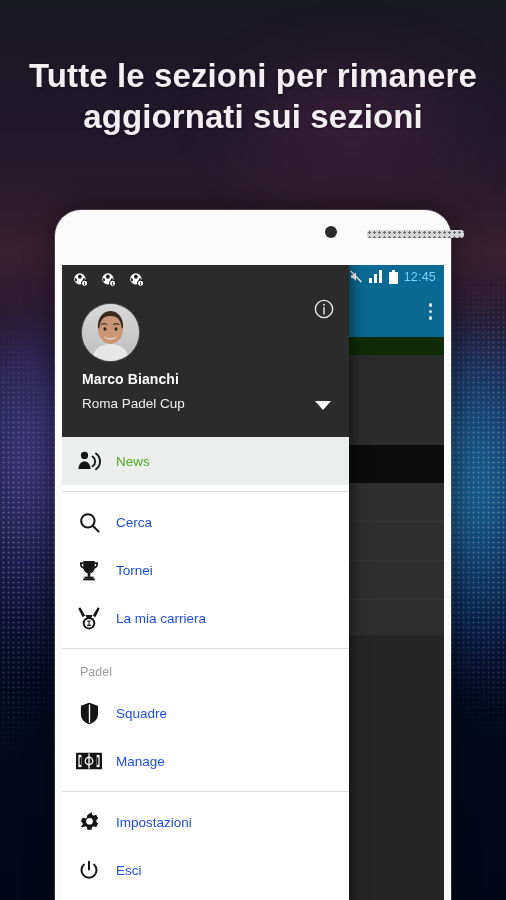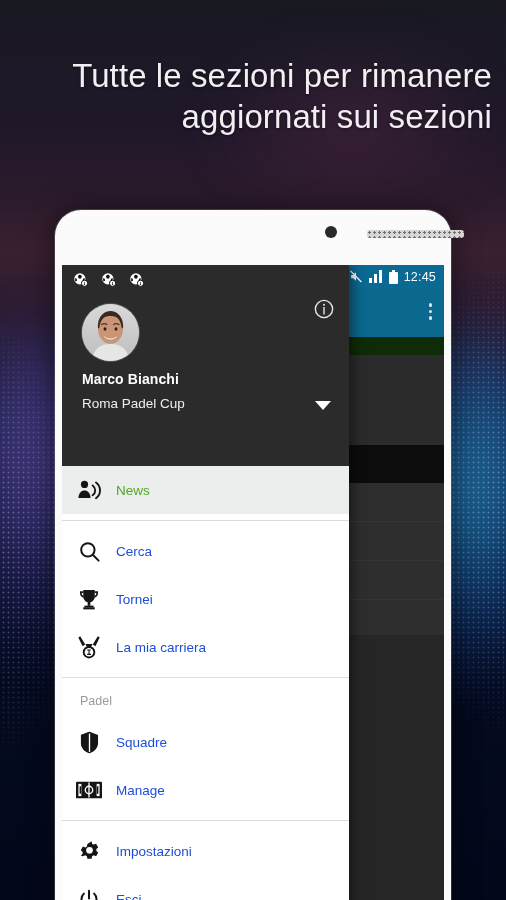--- a/index.html
+++ b/index.html
@@ -25,23 +25,23 @@
     mask-image:radial-gradient(ellipse 120px 290px at 28px 290px, #000 10%, rgba(0,0,0,.55) 48%, transparent 78%);}
   .mesh.right{right:-30px;
     -webkit-mask-image:radial-gradient(ellipse 130px 300px at 96px 250px, #000 8%, rgba(0,0,0,.6) 50%, transparent 80%);
     mask-image:radial-gradient(ellipse 130px 300px at 96px 250px, #000 8%, rgba(0,0,0,.6) 50%, transparent 80%);}
   .glow{position:absolute;border-radius:50%;filter:blur(26px);}
   .glow.purple{left:-60px;top:330px;width:190px;height:330px;background:radial-gradient(ellipse at 50% 40%,rgba(120,90,200,.55),rgba(70,50,150,.18) 55%,transparent 72%);}
   .glow.cyan{right:-70px;top:330px;width:210px;height:350px;background:radial-gradient(ellipse at 50% 45%,rgba(40,170,230,.62),rgba(20,90,190,.22) 55%,transparent 74%);}
   .glow.magenta{left:40%;top:40px;width:300px;height:170px;background:radial-gradient(ellipse at 50% 50%,rgba(120,50,90,.30),transparent 70%);}
 
   
-  .headline{position:absolute;left:0;right:0;top:56px;text-align:right;
-    color:#f2eef2;font-size:33px;line-height:1.24;font-weight:400;
-    letter-spacing:.1px;padding:0 14px;box-sizing:border-box;
+  .headline{position:absolute;left:0;right:0;top:56px;text-align:center;
+    color:#f2eef2;font-size:33px;line-height:1.24;font-weight:700;
+    letter-spacing:.1px;padding:0 20px;box-sizing:border-box;
     text-shadow:0 1px 3px rgba(0,0,0,.45);}
   .headline div{white-space:nowrap;}
 
   
   .phone{position:absolute;left:55px;top:210px;width:396px;height:700px;
     background:#fbfbfb;border-radius:26px 26px 0 0;
     box-shadow:0 0 28px rgba(0,0,0,.55), 0 0 0 1px rgba(255,255,255,.22);}
   .bezel-top{position:absolute;left:0;right:0;top:0;height:55px;}
   .dot{position:absolute;background:#2a2a2a;border-radius:50%;}
   .dot.d1{left:270px;top:16px;width:12px;height:12px;}
@@ -49,21 +49,21 @@
     background:#d6d6d6;border-radius:3px;
     background-image:radial-gradient(#6d6d6d 1px, transparent 1.3px);
     background-size:5px 5px;}
 
   .screen{position:absolute;left:7px;top:55px;right:7px;bottom:0;overflow:hidden;background:#000;}
 
   
   .app{position:absolute;inset:0;background:#2b2b2b;}
   .statusbar{position:absolute;left:0;right:0;top:0;height:23px;background:#0a6a93;
     display:flex;align-items:center;justify-content:flex-end;gap:6px;padding-right:8px;box-sizing:border-box;}
-  .sb-time{color:#ffffff;font-size:12.5px;letter-spacing:.2px;}
+  .sb-time{color:#7dd3fc;font-size:12.5px;letter-spacing:.2px;}
   .sb-ico{display:block;}
   .toolbar{position:absolute;left:0;right:0;top:23px;height:49px;background:#0b688f;}
   .overflow{position:absolute;right:12px;top:38px;display:flex;flex-direction:column;gap:3px;}
   .overflow i{display:block;width:3.5px;height:3.5px;border-radius:50%;background:rgba(255,255,255,.85);}
   .greenbar{position:absolute;left:0;right:0;top:72px;height:18px;background:#0f2b07;}
   .year{position:absolute;left:12px;top:97px;color:#8f8f8f;font-size:17px;}
   .tablehead{position:absolute;left:0;right:0;top:180px;height:38px;background:#0c0c0c;
     display:flex;align-items:center;color:#cfcfcf;font-size:16px;}
   .tablehead .g{position:absolute;left:20px;}
   .tablehead .v{position:absolute;left:72px;}
@@ -72,21 +72,21 @@
     border-bottom:1px solid rgba(255,255,255,.035);background:#2e2e2e;}
   .row span{position:absolute;left:70px;}
   .rowwrap{position:relative;}
   .card{position:absolute;left:-24px;top:305px;width:56px;height:200px;background:#7c7c7c;}
   .card .chev{position:absolute;left:30px;top:130px;color:#1d4d12;font-size:22px;}
   .undertable{position:absolute;left:0;right:0;top:370px;bottom:0;background:#262626;}
 
   
   .drawer{position:absolute;left:0;top:0;width:287px;bottom:0;background:#fff;
     box-shadow:3px 0 12px rgba(0,0,0,.5);display:flex;flex-direction:column;}
-  .dhead{background:#2b2b2b;height:201px;position:relative;flex:0 0 auto;}
+  .dhead{background:#2b2b2b;height:172px;position:relative;flex:0 0 auto;}
   .balls{position:absolute;left:11px;top:7px;display:flex;gap:13px;}
   .infoico{position:absolute;right:14px;top:33px;}
   .avatar{position:absolute;left:20px;top:39px;width:57px;height:57px;border-radius:50%;
     overflow:hidden;background:#c9c9c9;box-shadow:0 0 0 1px rgba(255,255,255,.18);}
   .uname{position:absolute;left:20px;top:106px;color:#fff;font-size:14px;font-weight:bold;letter-spacing:.1px;}
   .team{position:absolute;left:20px;top:131px;color:#efefef;font-size:13.5px;}
   .caret{position:absolute;right:18px;top:136px;width:0;height:0;
     border-left:8px solid transparent;border-right:8px solid transparent;border-top:9px solid #fff;}
 
   .dlist{flex:1 1 auto;display:flex;flex-direction:column;}

